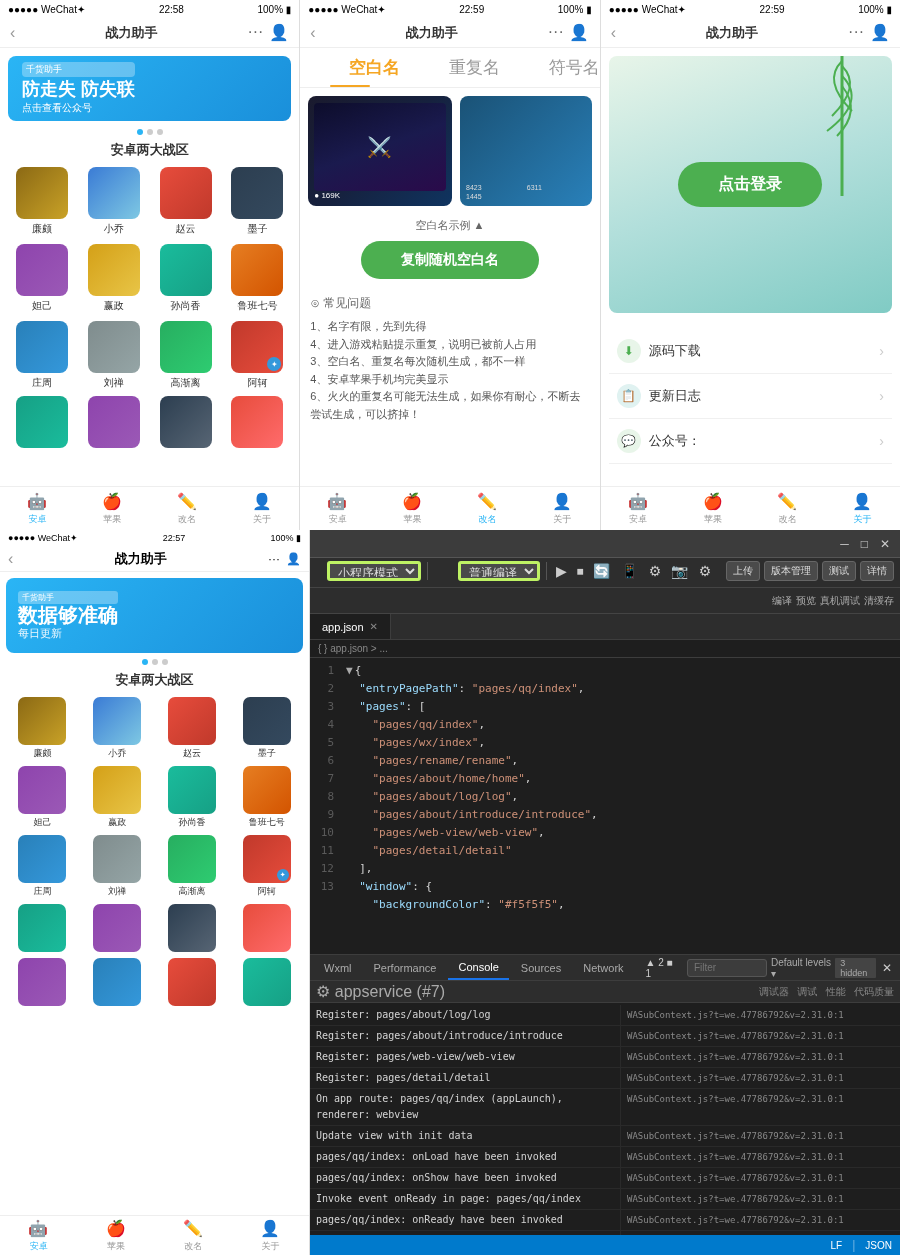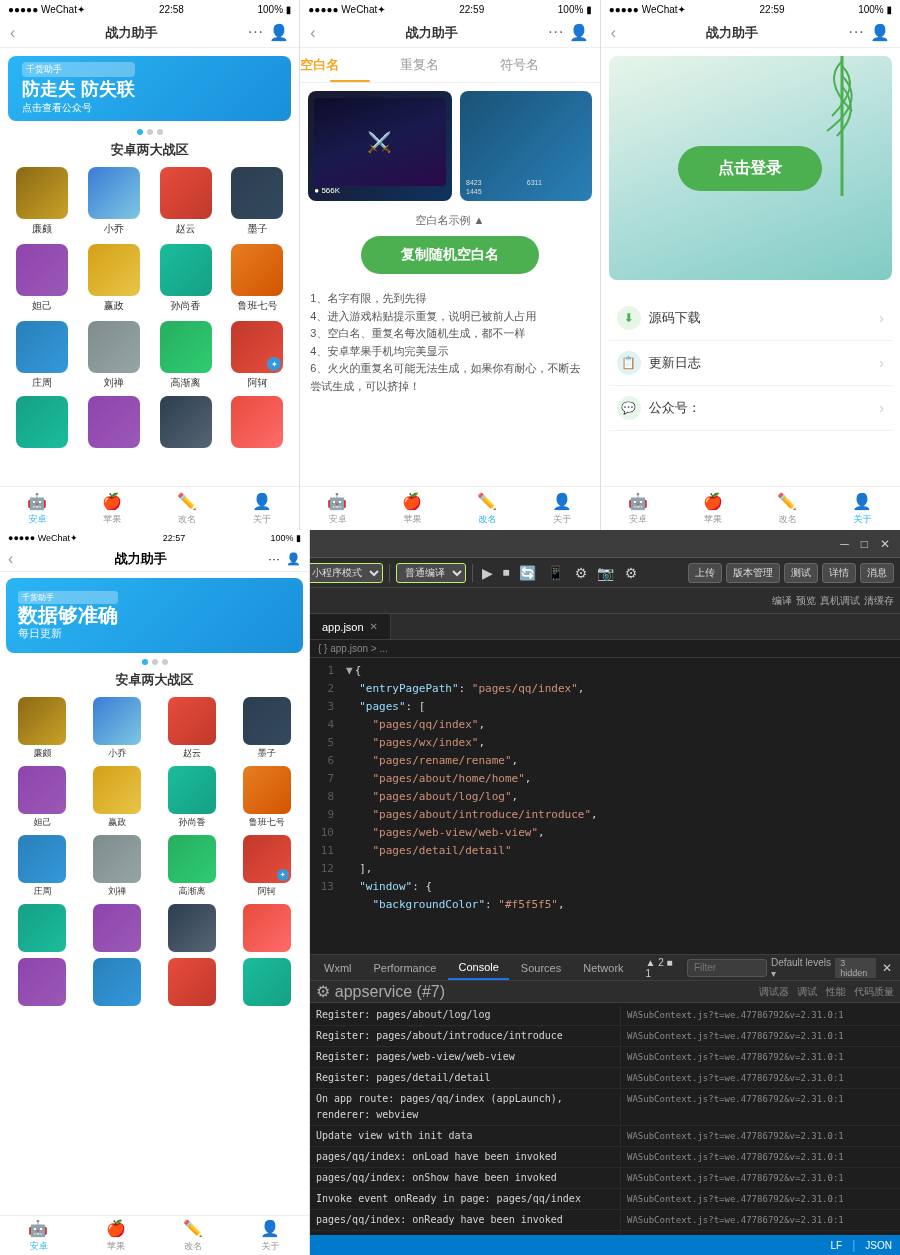--- a/index.html
+++ b/index.html
@@ -51,39 +51,39 @@
     .c13 { background: linear-gradient(135deg, #16a085, #1abc9c); }
     .c14 { background: linear-gradient(135deg, #8e44ad, #9b59b6); }
     .c15 { background: linear-gradient(135deg, #2c3e50, #576574); }
     .c16 { background: linear-gradient(135deg, #e74c3c, #ff6b6b); }
     .tab-item { flex: 1; display: flex; flex-direction: column; align-items: center; justify-content: center; gap: 2px; font-size: 9px; color: #999; cursor: pointer; }
     .tab-item.active { color: #2ab5f5; }
     .tab-icon { font-size: 16px; }
 
     
     .tab-nav { display: flex; border-bottom: 1px solid #eee; background: #fff; }
-    .tab-nav-item { flex: 1; text-align: left; padding: 8px 0; font-size: 13px; color: #999; cursor: pointer; position: relative; }
+    .tab-nav-item { flex: 1; text-align: right; padding: 8px 0; font-size: 17px; color: #999; cursor: pointer; position: relative; }
     .tab-nav-item.active { color: #f5a623; font-weight: 600; }
     .tab-nav-item.active::after { content: ''; position: absolute; bottom: 0; left: 30%; right: 30%; height: 2px; background: #f5a623; border-radius: 2px; }
 
     .images-row { display: flex; gap: 8px; padding: 8px; }
     .game-img { flex: 1; height: 110px; border-radius: 8px; overflow: hidden; }
     .game-img-left { background: linear-gradient(135deg, #1a1a2e, #16213e, #0f3460); display: flex; flex-direction: column; justify-content: flex-end; padding: 6px; }
     .game-img-right-inner { background: linear-gradient(135deg, #1a5276, #2980b9); height: 100%; display: flex; flex-direction: column; justify-content: flex-end; padding: 6px; }
     .game-stats { color: #fff; font-size: 8px; }
 
     .example-label { text-align: center; font-size: 11px; color: #666; margin: 4px 0 8px; }
     .generate-btn { display: block; margin: 0 auto 10px; background: #4CAF50; color: #fff; border: none; border-radius: 20px; padding: 10px 40px; font-size: 14px; font-weight: 600; cursor: pointer; }
 
     .faq-section { padding: 6px 10px; }
     .faq-title { font-size: 12px; color: #666; margin-bottom: 6px; }
     .faq-item { font-size: 11px; color: #555; line-height: 1.6; }
 
     
-    .right-banner { margin: 8px; border-radius: 8px; background: linear-gradient(160deg, #e8f5e9, #b2dfdb, #80cbc4); height: 224px; display: flex; align-items: center; justify-content: center; position: relative; overflow: hidden; }
+    .right-banner { margin: 8px; border-radius: 8px; background: linear-gradient(160deg, #e8f5e9, #b2dfdb, #80cbc4); height: 257px; display: flex; align-items: center; justify-content: center; position: relative; overflow: hidden; }
     .right-banner .willow { position: absolute; top: 0; right: 20px; width: 60px; height: 140px; }
     .login-btn-large { background: #4CAF50; color: #fff; border: none; border-radius: 25px; padding: 12px 40px; font-size: 16px; font-weight: 700; cursor: pointer; }
 
     .right-menu { padding: 8px; }
     .right-menu-item { display: flex; justify-content: space-between; align-items: center; padding: 10px 8px; border-bottom: 1px solid #f0f0f0; cursor: pointer; }
     .right-menu-item .left-side { display: flex; align-items: center; gap: 8px; }
     .right-menu-item .icon-circle { width: 24px; height: 24px; border-radius: 50%; display: flex; align-items: center; justify-content: center; font-size: 12px; }
     .ic-green { background: #e8f5e9; color: #4CAF50; }
     .ic-teal { background: #e0f2f1; color: #009688; }
     .ic-wechat { background: #e8f5e9; color: #4CAF50; }
@@ -98,21 +98,21 @@
     .devtools-topbar .dt-title { color: #ccc; font-size: 11px; flex: 1; }
     .dt-btn { background: none; border: none; color: #ccc; font-size: 12px; cursor: pointer; padding: 2px 4px; }
 
     
     .devtools-toolbar { background: #2d2d2d; display: flex; align-items: center; padding: 3px 6px; height: 30px; gap: 4px; border-bottom: 1px solid #444; flex-wrap: wrap; }
     .dt-tool-btn { background: #4a4a4a; border: 1px solid #666; color: #ddd; font-size: 10px; padding: 2px 6px; border-radius: 3px; cursor: pointer; height: 20px; }
     .dt-tool-btn.blue { background: #1a73e8; border-color: #1a73e8; }
     .dt-tool-btn.green { background: #1e7e34; border-color: #1e7e34; }
     .dt-tool-btn.cyan { background: #17a2b8; border-color: #17a2b8; }
     .dt-tool-btn.orange { background: #e07b00; border-color: #e07b00; }
-    .dt-select { background: #4a4a4a; border: 1px solid #bef264; color: #ddd; font-size: 10px; padding: 1px 4px; border-radius: 3px; height: 20px; }
+    .dt-select { background: #4a4a4a; border: 3px solid #bef264; color: #ddd; font-size: 12px; padding: 1px 4px; border-radius: 3px; height: 20px; margin-left: 24px; }
     .dt-separator { width: 1px; background: #555; height: 18px; margin: 0 2px; }
     .dt-icon-btn { background: none; border: none; color: #ccc; font-size: 14px; cursor: pointer; padding: 1px 3px; }
 
     
     .devtools-toolbar2 { background: #2d2d2d; display: flex; align-items: center; padding: 3px 6px; height: 26px; gap: 4px; border-bottom: 1px solid #444; }
     .dt-label { color: #aaa; font-size: 10px; }
 
     
     .devtools-body { flex: 1; display: flex; overflow: hidden; }
 
@@ -320,36 +320,37 @@
     <div class="tab-nav">
       <div class="tab-nav-item active">空白名</div>
       <div class="tab-nav-item">重复名</div>
       <div class="tab-nav-item">符号名</div>
     </div>
     <div class="images-row">
       <div class="game-img game-img-left">
         <div style="width:100%;height:90%;background:linear-gradient(160deg,#0d0d2b,#1a1a4e,#2a0a4a);border-radius:4px;display:flex;align-items:center;justify-content:center;">
           <div style="color:#fff;font-size:20px;text-align:center;">⚔️</div>
         </div>
-        <div class="game-stats">● 566K</div>
+        <div class="game-stats">● 169K</div>
       </div>
       <div class="game-img">
         <div class="game-img-right-inner">
           <div style="display:grid;grid-template-columns:1fr 1fr;gap:2px;font-size:7px;color:#ddd;">
             <span>8423</span>
               <span>6311</span>
             <span>1445</span>
               <span></span>
           </div>
         </div>
       </div>
     </div>
     <div class="example-label">空白名示例 ▲</div>
     <button class="generate-btn">复制随机空白名</button>
     <div class="faq-section">
+      <div class="faq-title">⊙ 常见问题</div>
       <div class="faq-item">1、名字有限，先到先得</div>
       <div class="faq-item">4、进入游戏粘贴提示重复，说明已被前人占用</div>
       <div class="faq-item">3、空白名、重复名每次随机生成，都不一样</div>
       <div class="faq-item">4、安卓苹果手机均完美显示</div>
       <div class="faq-item">6、火火的重复名可能无法生成，如果你有耐心，不断去尝试生成，可以挤掉！</div>
     </div>
     <div style="position:absolute;bottom:0;left:0;right:0;display:flex;border-top:1px solid #eee;background:#fff;height:44px;">
       <div class="tab-item">
         <span class="tab-icon">🤖</span>
         <span>安卓</span>

